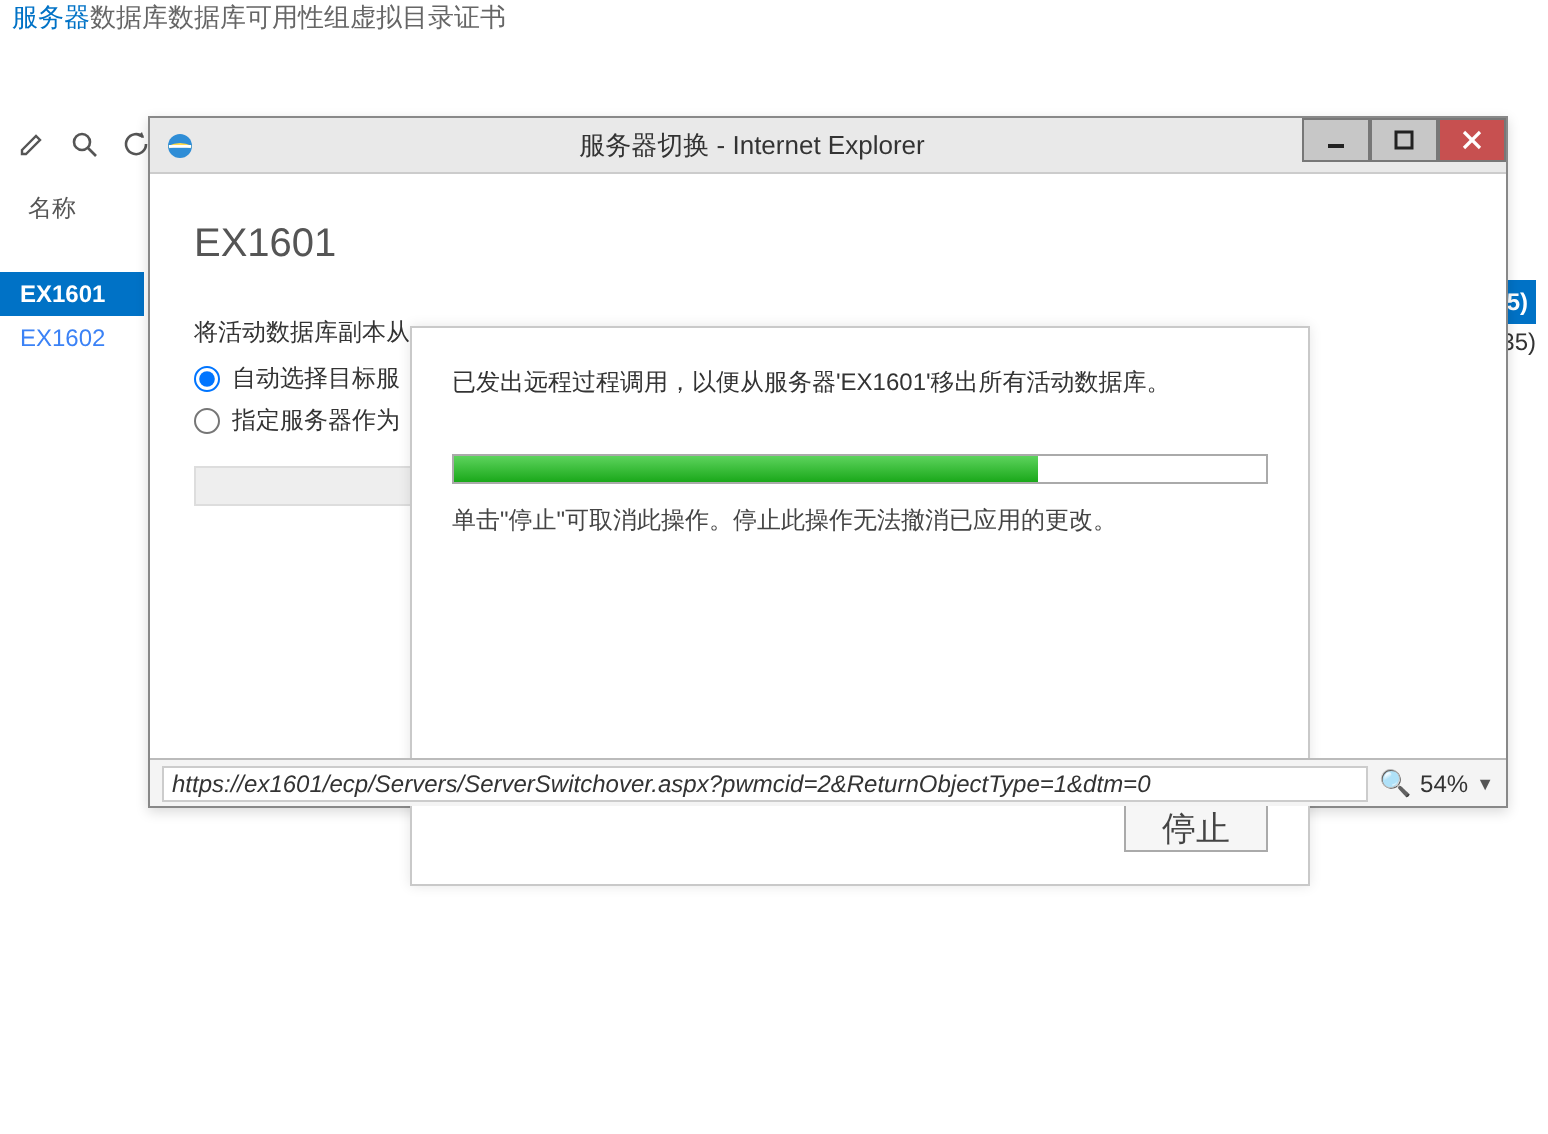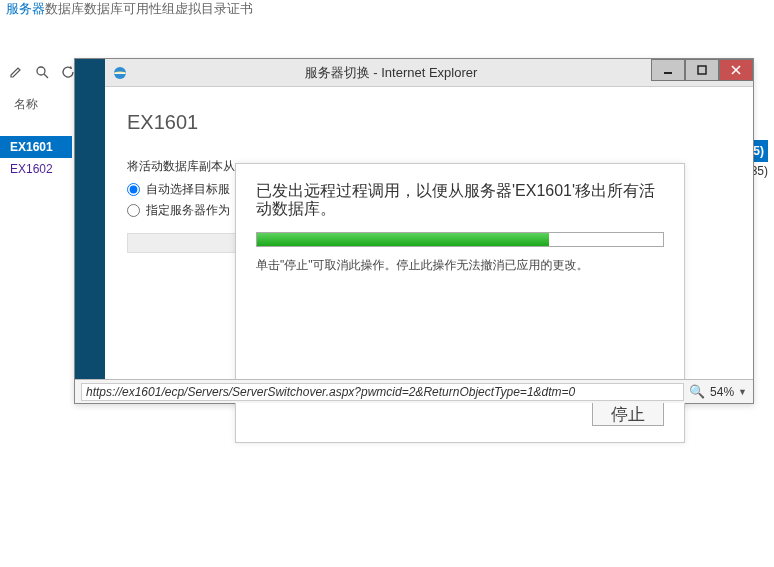--- a/index.html
+++ b/index.html
@@ -11,28 +11,28 @@
 
   
   .toolbar { position: absolute; top: 64px; left: 8px; display: flex; gap: 10px; align-items: center; color: #444; }
   .toolbar .ico { width: 16px; height: 16px; display: inline-flex; align-items: center; justify-content: center; cursor: pointer; }
 
   
   .list-header { position: absolute; top: 96px; left: 14px; color: #555; }
 
   
   .server-list { position: absolute; top: 136px; left: 0; width: 72px; }
-  .server-list .item { padding: 4px 10px 4px 10px; color: #4c1d95; cursor: pointer; }
+  .server-list .item { padding: 4px 10px 4px 10px; color: #3b82f6; cursor: pointer; }
   .server-list .item.selected { background: #0072c6; color: #fff; font-weight: bold; }
 
   
   .right-trunc { position: absolute; top: 140px; right: 6px; text-align: right; color: #333; line-height: 18px; }
 
   
-  .ie-window { position: absolute; top: 58px; left: 74px; width: 680px; height: 346px; border: 1px solid #888; background: #0c4a6e; box-shadow: 0 2px 6px rgba(0,0,0,0.15); padding-left: 30px; }
+  .ie-window { position: absolute; top: 58px; left: 74px; width: 680px; height: 346px; border: 1px solid #888; background: #0c4a6e; box-shadow: 0 2px 6px rgba(0,0,0,0.15); }
 
   
   .titlebar { height: 28px; background: #e9e9e9; border-bottom: 1px solid #ccc; display: flex; align-items: center; }
   .titlebar .ie-icon { width: 22px; display: flex; align-items: center; justify-content: center; margin-left: 4px; }
   .titlebar .title { flex: 1; text-align: center; font-size: 13px; color: #333; }
   .titlebar .win-btns { display: flex; height: 100%; }
   .titlebar .win-btn { width: 34px; height: 22px; margin-top: 0; border: 1px solid #777; display: flex; align-items: center; justify-content: center; cursor: pointer; }
   .titlebar .win-btn.min { background: #c7c7c7; }
   .titlebar .win-btn.max { background: #c7c7c7; }
   .titlebar .win-btn.close { background: #c75050; color: #fff; font-size: 14px; }
@@ -48,21 +48,21 @@
   .radio-row input[type=radio] { margin: 0; }
 
   .gray-box { margin-top: 14px; width: 150px; height: 20px; background: #eee; border: 1px solid #ddd; }
 
   
   .outer-btns { position: absolute; right: 22px; bottom: 32px; display: flex; gap: 16px; }
   .btn { min-width: 72px; height: 24px; border: 1px solid #aaa; background: #f6f6f6; font-size: 17px; color: #444; cursor: pointer; }
 
   
   .inner-dialog { position: absolute; top: 76px; left: 130px; width: 450px; height: 280px; background: #fff; border: 1px solid #c9c9c9; padding: 18px 20px 14px 20px; box-shadow: 0 0 6px rgba(0,0,0,0.1); }
-  .inner-dialog .msg { font-size: 16px; color: #333; line-height: 18px; margin-bottom: 14px; }
+  .inner-dialog .msg { font-size: 12px; color: #333; line-height: 18px; margin-bottom: 27px; }
   .progress-wrap { height: 15px; border: 1px solid #aaa; background: #fff; margin-bottom: 10px; }
   .progress-fill { height: 100%; background: linear-gradient(to bottom, #5dd35d, #1aa81a); }
   .hint { font-size: 12px; color: #444; }
   .inner-btn-row { position: absolute; bottom: 16px; right: 20px; }
 
   
   .statusbar { position: absolute; left: 0; bottom: 0; right: 0; height: 24px; border-top: 1px solid #bbb; background: #f4f4f4; display: flex; align-items: center; padding: 0 6px; font-size: 12px; color: #333; }
   .statusbar .url { flex: 1; background: #fff; border: 1px solid #ccc; height: 18px; padding: 1px 4px; overflow: hidden; white-space: nowrap; font-style: italic; }
   .statusbar .zoom { margin-left: 6px; display: flex; align-items: center; gap: 4px; }
   .statusbar .zoom .mag { font-size: 13px; }

